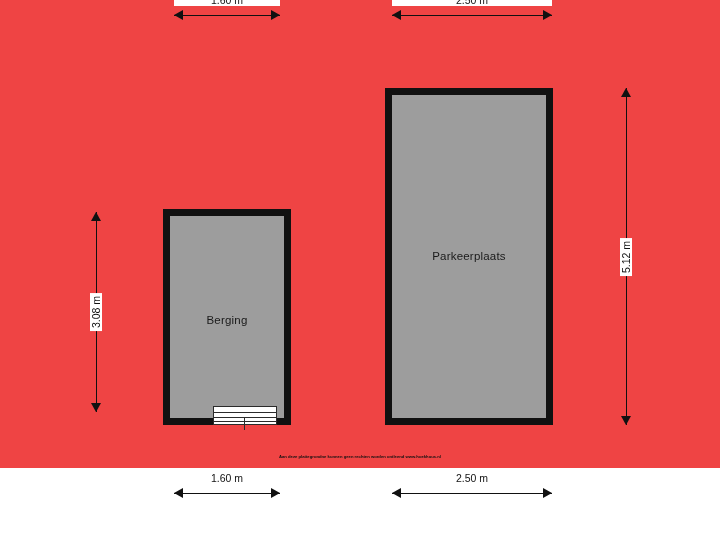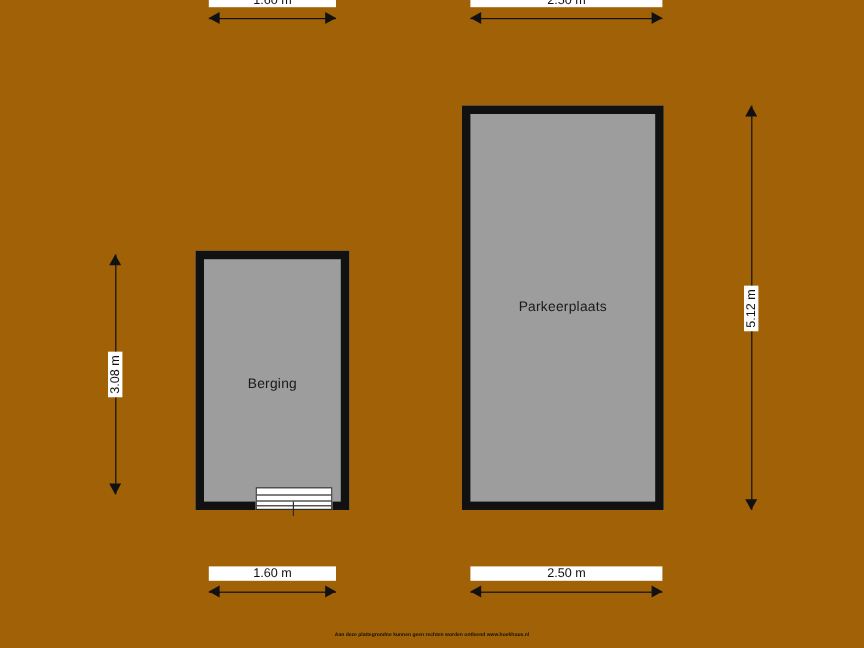--- a/index.html
+++ b/index.html
@@ -9,22 +9,22 @@
   body {
     width: 720px;
     height: 540px;
     background: #ffffff;
     font-family: "Liberation Sans", sans-serif;
     overflow: hidden;
   }
   #floorplan {
     position: relative;
     width: 720px;
-    height: 540px;
-    background: #a16207;
+    height: 468px;
+    background: #ef4444;
   }
 
   
   .room {
     position: absolute;
     box-sizing: border-box;
     background: #9d9d9d;
     border: 7px solid #111111;
   }
   .room.berging {

